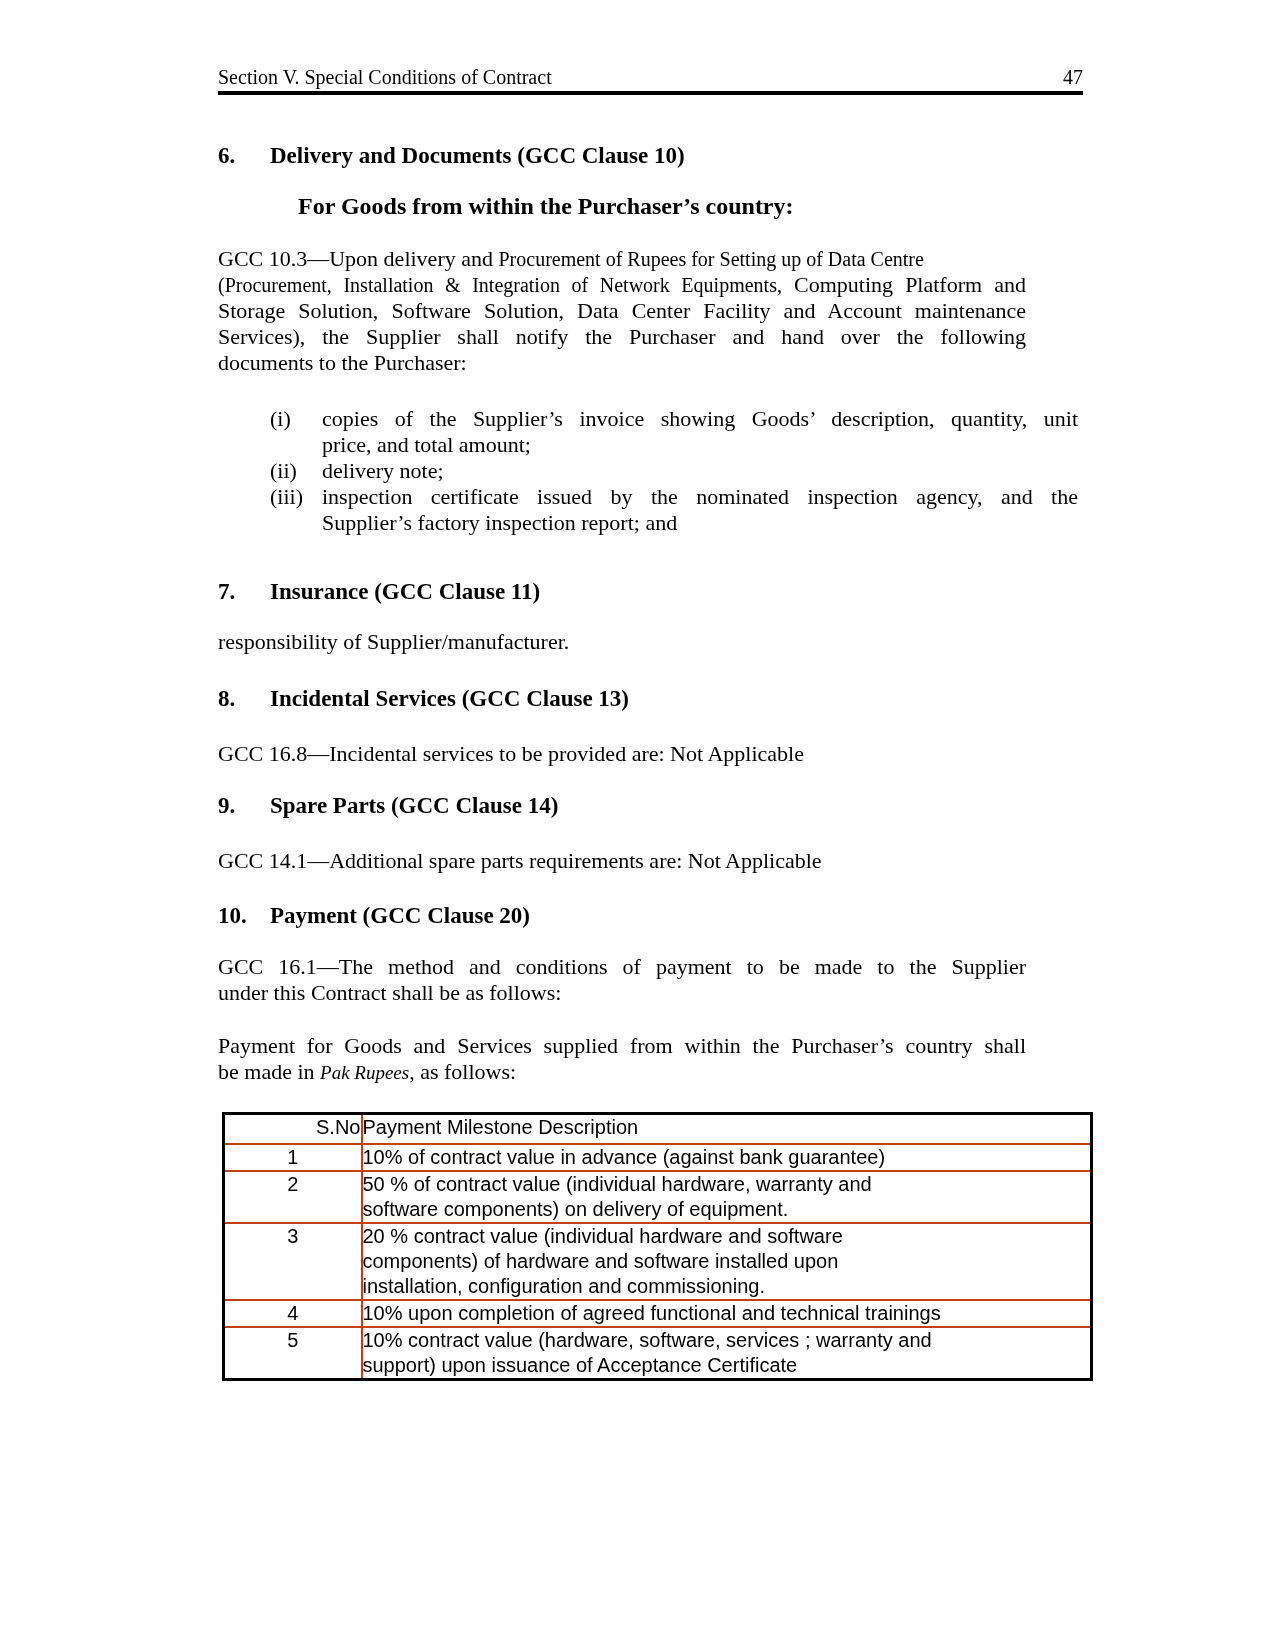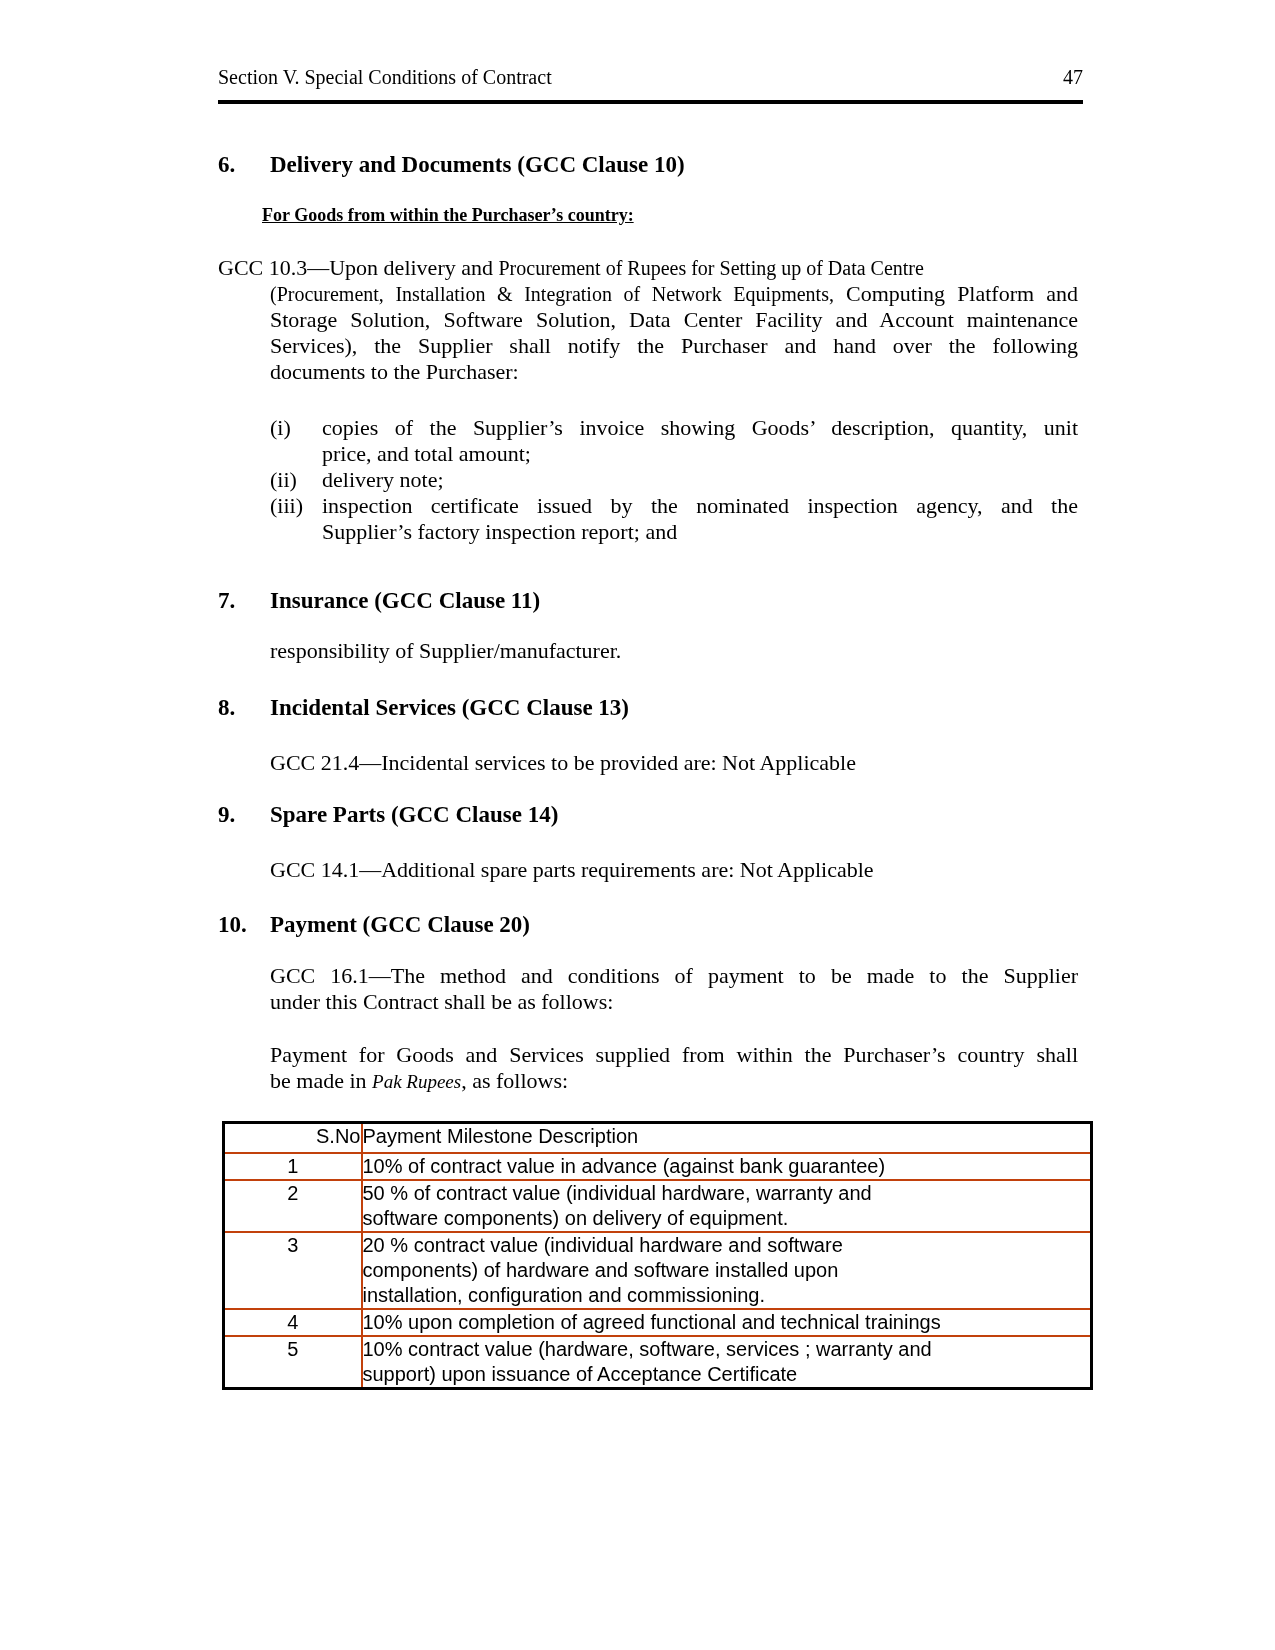--- a/index.html
+++ b/index.html
@@ -11,29 +11,29 @@
     font-size:22px;line-height:26px;
     overflow:hidden;
   }
   .inner{padding-left:218px;width:865px;}
   
   .running-header{
     margin-top:64px;
     display:flex;justify-content:space-between;align-items:flex-end;
     font-size:20px;line-height:26px;
     border-bottom:4px solid #000;
-    padding-bottom:10px;
+    padding-bottom:1px;
   }
   
   .sec-h{display:flex;font-weight:bold;font-size:23px;line-height:30px;}
   .sec-num{flex:none;width:52px;}
-  .sub-h{margin-left:44px;font-weight:bold;font-size:18px;line-height:26px;text-decoration:underline;}
+  .sub-h{margin-left:80px;font-weight:bold;font-size:24px;line-height:26px;}
   
   .para{width:860px;}
-  .ind{margin-left:52px;width:808px;}
+  .ind{width:808px;}
   .jl{text-align:justify;text-align-last:justify;}
   .ll{text-align:left;}
   .sm{font-size:20px;}
   .cur{font-style:italic;font-size:19px;}
   
   .li{display:flex;margin-left:52px;width:808px;}
   .li-label{flex:none;width:52px;}
   .li-body{width:756px;}
   
   .mt-h6{margin-top:46px;}
@@ -121,21 +121,21 @@
       <span>Insurance (GCC Clause 11)</span>
     </div>
     <div class="para ind mt-g111">
       <div class="ll">responsibility of Supplier/manufacturer.</div>
     </div>
 
     <div class="sec-h mt-h8">
       <span class="sec-num">8.</span>
       <span>Incidental Services (GCC Clause 13)</span>
     </div>
-    <div class="para ind mt-g131 ll">GCC 21.4—Incidental services to be provided are: Not Applicable</div>
+    <div class="para ind mt-g131 ll">GCC 16.8—Incidental services to be provided are: Not Applicable</div>
 
     <div class="sec-h mt-h9">
       <span class="sec-num">9.</span>
       <span>Spare Parts (GCC Clause 14)</span>
     </div>
     <div class="para ind mt-g141 ll">GCC 14.1—Additional spare parts requirements are: Not Applicable</div>
 
     <div class="sec-h mt-h10">
       <span class="sec-num">10.</span>
       <span>Payment (GCC Clause 20)</span>

